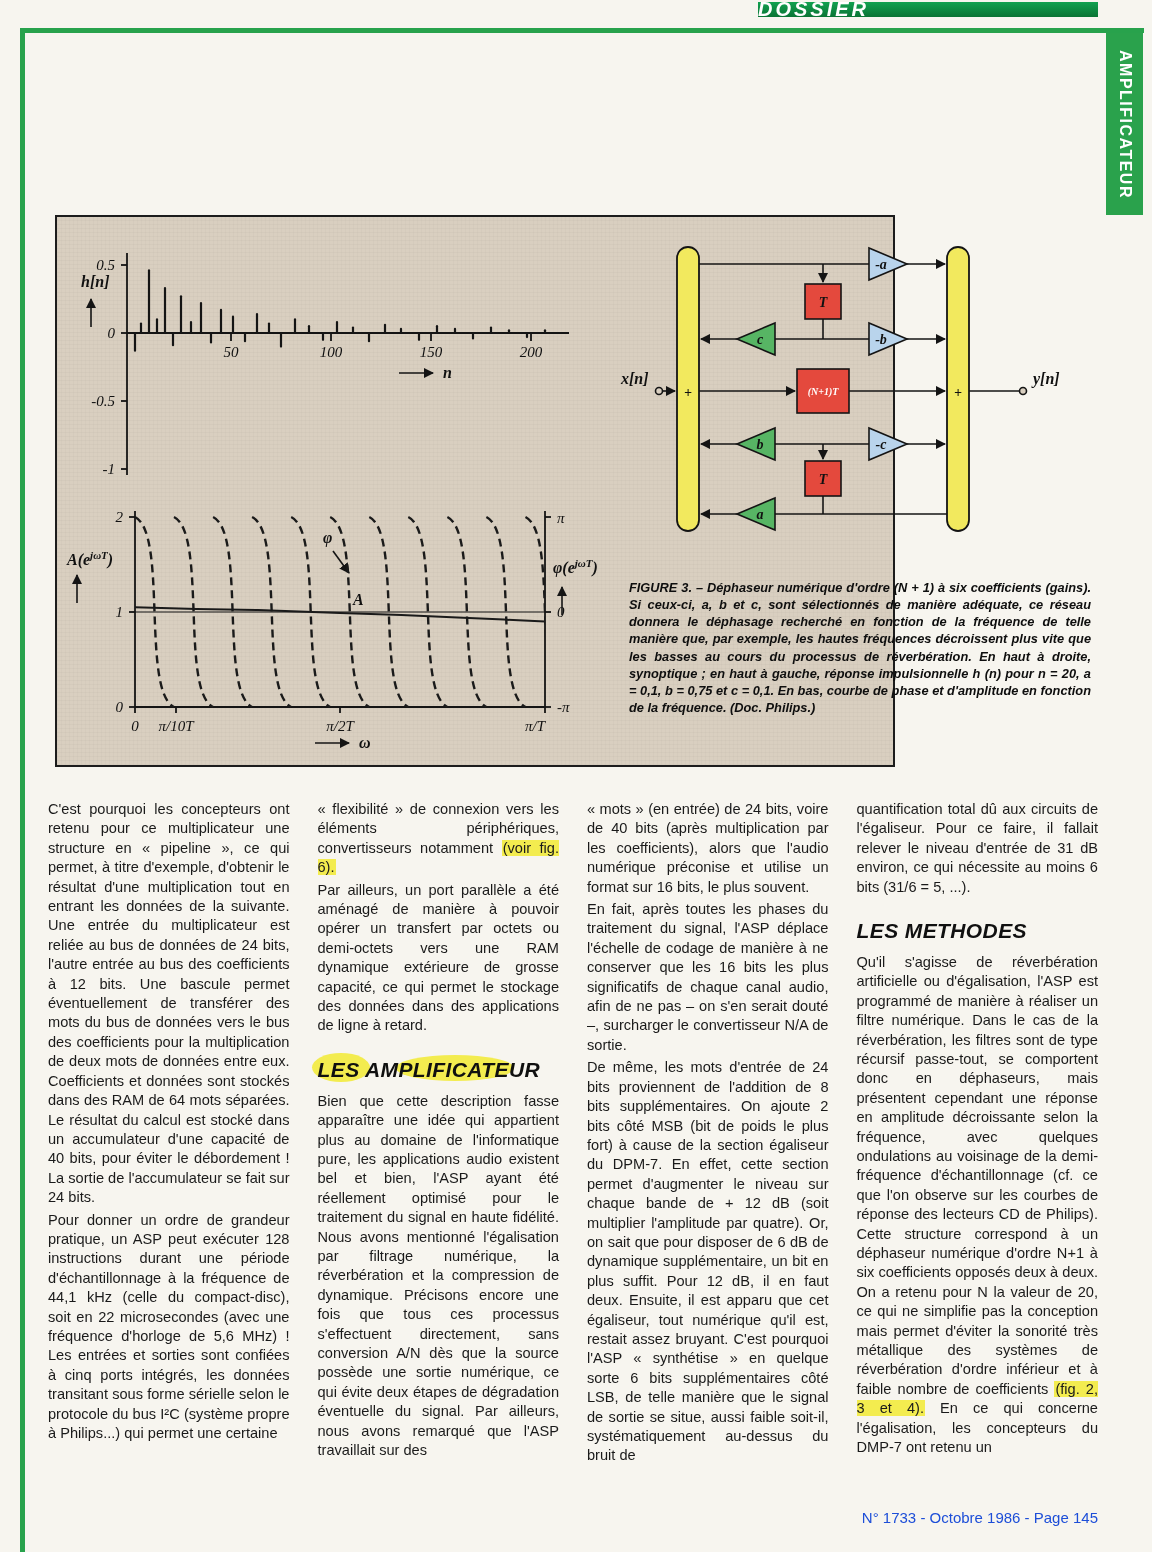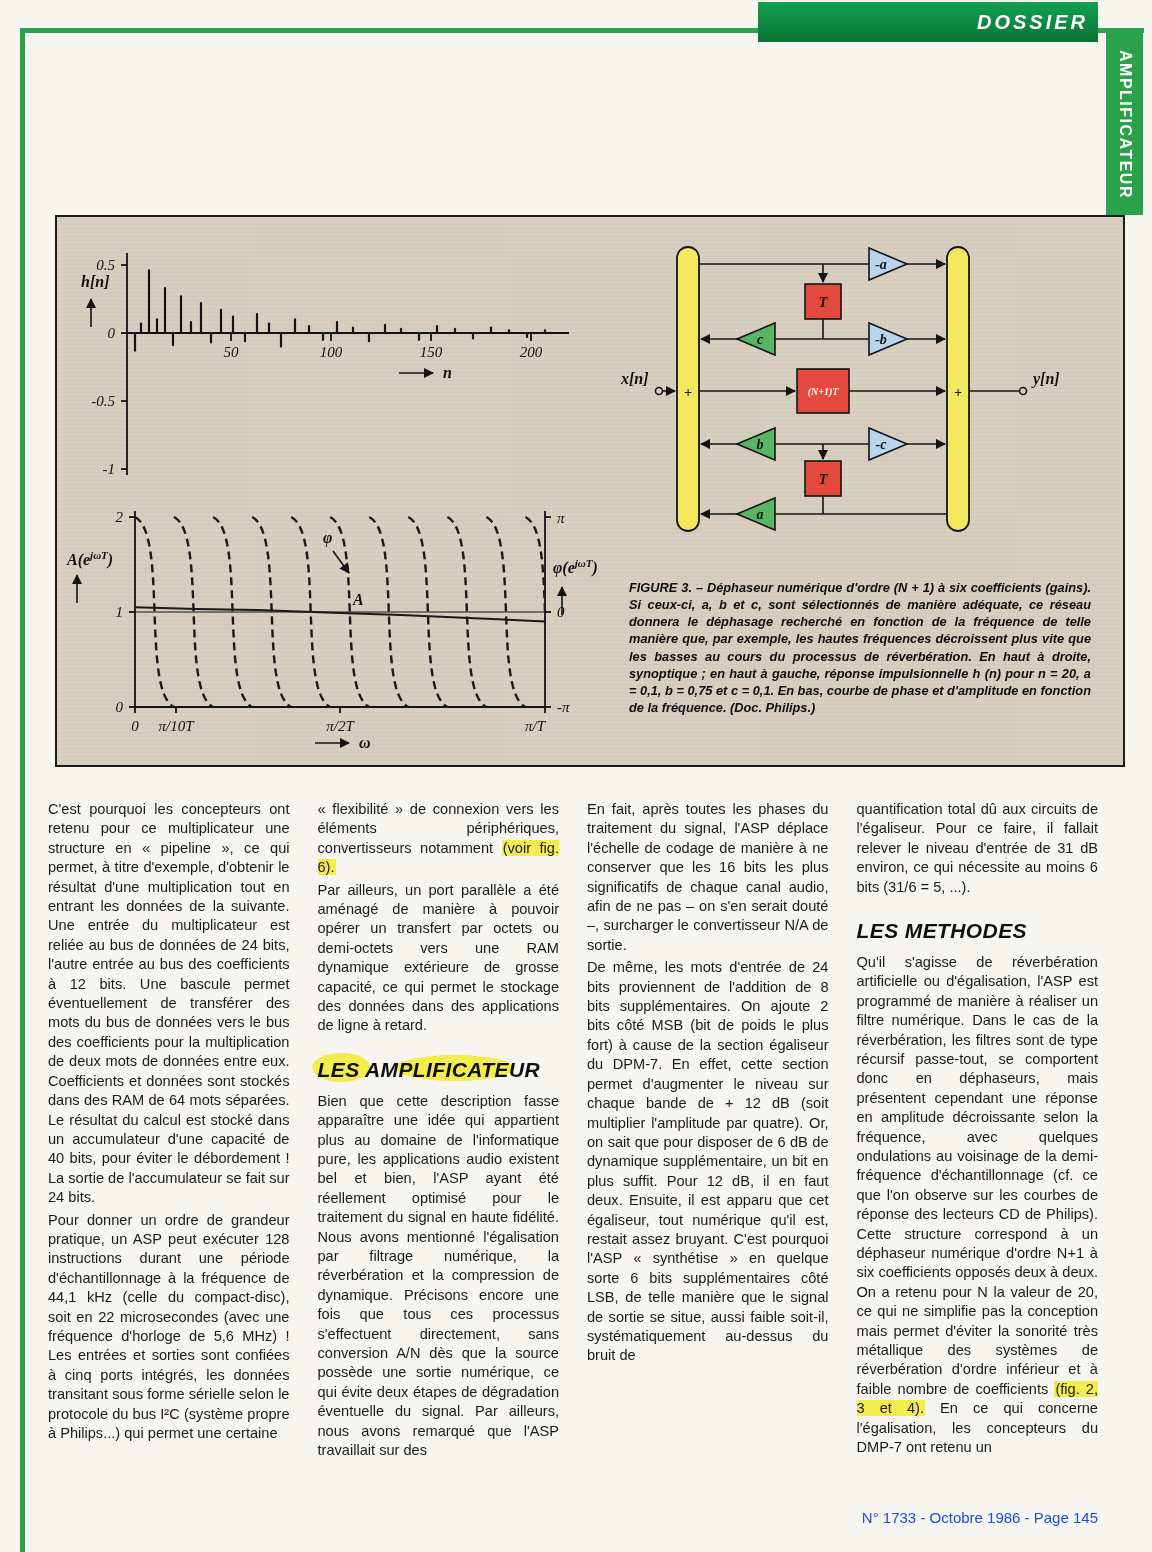--- a/index.html
+++ b/index.html
@@ -2,29 +2,29 @@
 <html><head>
 <meta charset="utf-8">
 <style>
   *{margin:0;padding:0;box-sizing:border-box}
   body{background:#c9c7c2;font-family:"Liberation Sans",sans-serif}
   .page{position:relative;width:1152px;height:1552px;background:#f7f5ef;overflow:hidden}
 
   .border-left{position:absolute;left:20px;top:28px;width:5px;height:1524px;background:#28a24c}
   .border-top{position:absolute;left:20px;top:28px;width:1124px;height:5px;background:#28a24c}
 
-  .dossier-bar{position:absolute;left:758px;top:2px;width:340px;height:40px;
-    background:linear-gradient(180deg,#12a150,#0a7434);display:flex;align-items:center;justify-content:flex-end;padding-right:10px}
+  .dossier-bar{position:absolute;left:758px;top:2px;width:340px;height:15px;
+    background:linear-gradient(180deg,#12a150,#0a7434);display:flex;align-items:center;justify-content:flex-start;padding-right:29px}
   .dossier-bar span{color:#fff;font-size:20px;font-weight:bold;font-style:italic;letter-spacing:3px}
 
   .amp-strip{position:absolute;left:1106px;top:33px;width:37px;height:182px;background:#2aa24c;
     display:flex;align-items:center;justify-content:center}
   .amp-strip span{writing-mode:vertical-rl;color:#fff;font-weight:bold;font-size:16px;letter-spacing:1.5px}
 
-  .figure-panel{position:absolute;left:55px;top:215px;width:1070px;height:552px;background:#d9cfc0;
+  .figure-panel{position:absolute;left:55px;top:215px;width:840px;height:552px;background:#d9cfc0;
     background-image:repeating-linear-gradient(0deg,rgba(0,0,0,0.025) 0 1px,transparent 1px 4px),
                      repeating-linear-gradient(90deg,rgba(0,0,0,0.02) 0 1px,transparent 1px 4px);
     border:2px solid #1c1c1c}
   .impulse-svg{position:absolute;left:12px;top:18px;width:510px;height:255px}
   .bode-svg{position:absolute;left:8px;top:290px;width:560px;height:250px}
   .diagram-svg{position:absolute;left:560px;top:12px;width:470px;height:330px}
   .caption{position:absolute;left:572px;top:362px;width:462px;font-size:12.8px;font-weight:bold;
     font-style:italic;line-height:1.34;color:#0e0e0e;text-align:justify}
 
   .columns{position:absolute;left:48px;top:800px;width:1050px;display:grid;
@@ -255,20 +255,21 @@
       <p><span>« flexibilité » de connexion vers les éléments périphériques, convertisseurs notamment </span><span class="hl">(voir fig. 6).</span></p>
       <p>Par ailleurs, un port parallèle a été aménagé de manière à pouvoir opérer un transfert par octets ou demi-octets vers une RAM dynamique extérieure de grosse capacité, ce qui permet le stockage des données dans des applications de ligne à retard.</p>
       <div class="heading-wrap">
         <span class="blob" style="left:-6px;top:-3px;width:58px;height:29px"></span>
         <span class="blob" style="left:78px;top:-1px;width:118px;height:26px"></span>
         <h2 class="col-heading">LES AMPLIFICATEUR</h2>
       </div>
       <p>Bien que cette description fasse apparaître une idée qui appartient plus au domaine de l'informatique pure, les applications audio existent bel et bien, l'ASP ayant été réellement optimisé pour le traitement du signal en haute fidélité. Nous avons mentionné l'égalisation par filtrage numérique, la réverbération et la compression de dynamique. Précisons encore une fois que tous ces processus s'effectuent directement, sans conversion A/N dès que la source possède une sortie numérique, ce qui évite deux étapes de dégradation éventuelle du signal. Par ailleurs, nous avons remarqué que l'ASP travaillait sur des</p>
     </div>
     <div class="col">
+      <p>« mots » (en entrée) de 24 bits, voire de 40 bits (après multiplication par les coefficients), alors que l'audio numérique préconise et utilise un format sur 16 bits, le plus souvent.</p>
       <p>En fait, après toutes les phases du traitement du signal, l'ASP déplace l'échelle de codage de manière à ne conserver que les 16 bits les plus significatifs de chaque canal audio, afin de ne pas – on s'en serait douté –, surcharger le convertisseur N/A de sortie.</p>
       <p>De même, les mots d'entrée de 24 bits proviennent de l'addition de 8 bits supplémentaires. On ajoute 2 bits côté MSB (bit de poids le plus fort) à cause de la section égaliseur du DPM-7. En effet, cette section permet d'augmenter le niveau sur chaque bande de + 12 dB (soit multiplier l'amplitude par quatre). Or, on sait que pour disposer de 6 dB de dynamique supplémentaire, un bit en plus suffit. Pour 12 dB, il en faut deux. Ensuite, il est apparu que cet égaliseur, tout numérique qu'il est, restait assez bruyant. C'est pourquoi l'ASP « synthétise » en quelque sorte 6 bits supplémentaires côté LSB, de telle manière que le signal de sortie se situe, aussi faible soit-il, systématiquement au-dessus du bruit de</p>
     </div>
     <div class="col">
       <p>quantification total dû aux circuits de l'égaliseur. Pour ce faire, il fallait relever le niveau d'entrée de 31 dB environ, ce qui nécessite au moins 6 bits (31/6 = 5, ...).</p>
       <div class="heading-wrap">
         <h2 class="col-heading">LES METHODES</h2>
       </div>
       <p><span>Qu'il s'agisse de réverbération artificielle ou d'égalisation, l'ASP est programmé de manière à réaliser un filtre numérique. Dans le cas de la réverbération, les filtres sont de type récursif passe-tout, se comportent donc en déphaseurs, mais présentent cependant une réponse en amplitude décroissante selon la fréquence, avec quelques ondulations au voisinage de la demi-fréquence d'échantillonnage (cf. ce que l'on observe sur les courbes de réponse des lecteurs CD de Philips). Cette structure correspond à un déphaseur numérique d'ordre N+1 à six coefficients opposés deux à deux. On a retenu pour N la valeur de 20, ce qui ne simplifie pas la conception mais permet d'éviter la sonorité très métallique des systèmes de réverbération d'ordre inférieur et à faible nombre de coefficients </span><span class="hl">(fig. 2, 3 et 4).</span><span> En ce qui concerne l'égalisation, les concepteurs du DMP-7 ont retenu un</span></p>
     </div>

